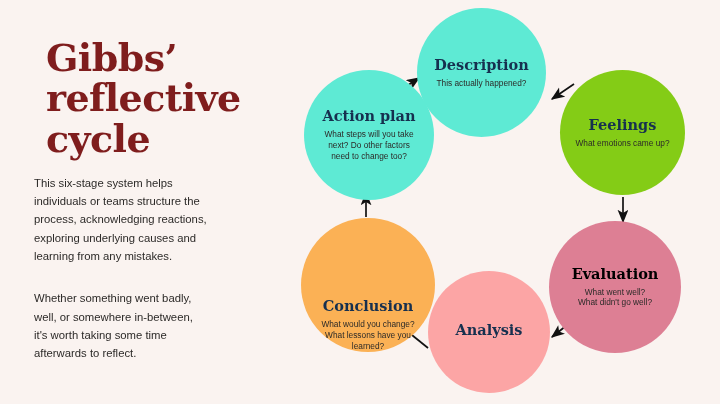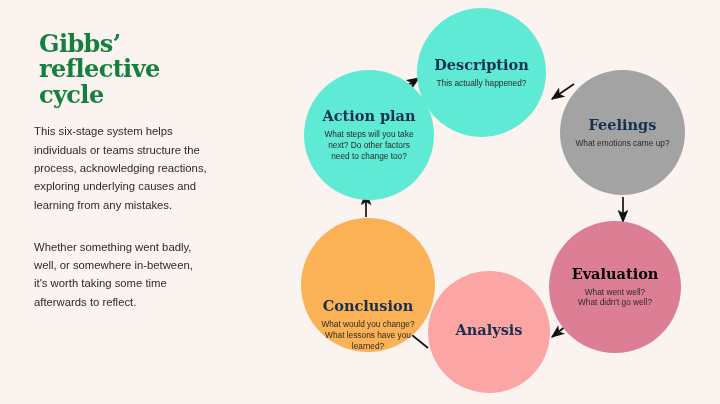--- a/index.html
+++ b/index.html
@@ -23,25 +23,25 @@
   
   #left-panel {
     position: absolute;
     left: 34px;
     top: 26px;
     width: 252px;
   }
   #page-title {
     font-family: "DejaVu Serif", "Liberation Serif", serif;
     font-weight: bold;
-    font-size: 24px;
+    font-size: 38px;
     line-height: 1.06;
-    color: #15803d;
+    color: #7f1d1d;
     letter-spacing: -0.6px;
-    margin: 5px;
+    margin: 12px;
     white-space: pre-line;
   }
   .intro-para {
     font-family: "Liberation Sans", sans-serif;
     font-size: 11.3px;
     line-height: 1.62;
     color: #2C2A28;
     margin: 0;
     white-space: pre-line;
   }
@@ -143,21 +143,21 @@
       <line x1="142" y1="348" x2="116" y2="327" stroke="#111111" stroke-width="1.7" marker-end="url(#ah)"></line>
 
       <line x1="80" y1="217" x2="80" y2="193" stroke="#111111" stroke-width="1.7" marker-end="url(#ah)"></line>
     </svg>
 
     <div class="node" id="node-description" style="background: #5eead4;">
       <div class="node-title" style="color: rgb(22, 48, 79);">Description</div>
       <div class="node-desc">This actually happened?</div>
     </div>
 
-    <div class="node" id="node-feelings" style="background: #a3a3a3;">
+    <div class="node" id="node-feelings" style="background: #84cc16;">
       <div class="node-title" style="color: rgb(22, 48, 79);">Feelings</div>
       <div class="node-desc">What emotions came up?</div>
     </div>
 
     <div class="node" id="node-evaluation" style="background: rgb(221, 127, 148);">
       <div class="node-title" style="color: #000000;">Evaluation</div>
       <div class="node-desc">What went well?
 What didn't go well?</div>
     </div>
 

